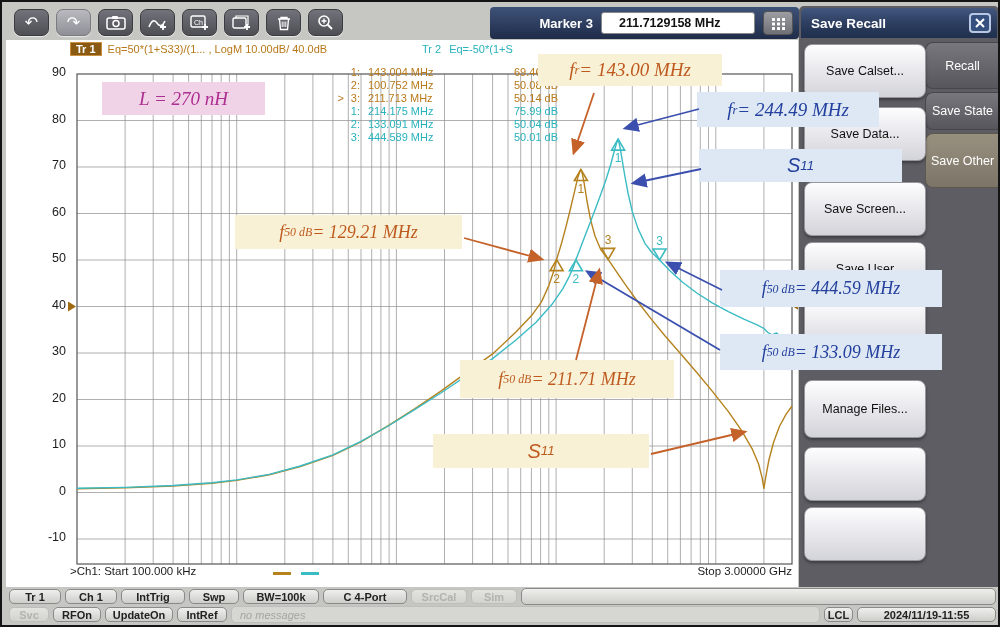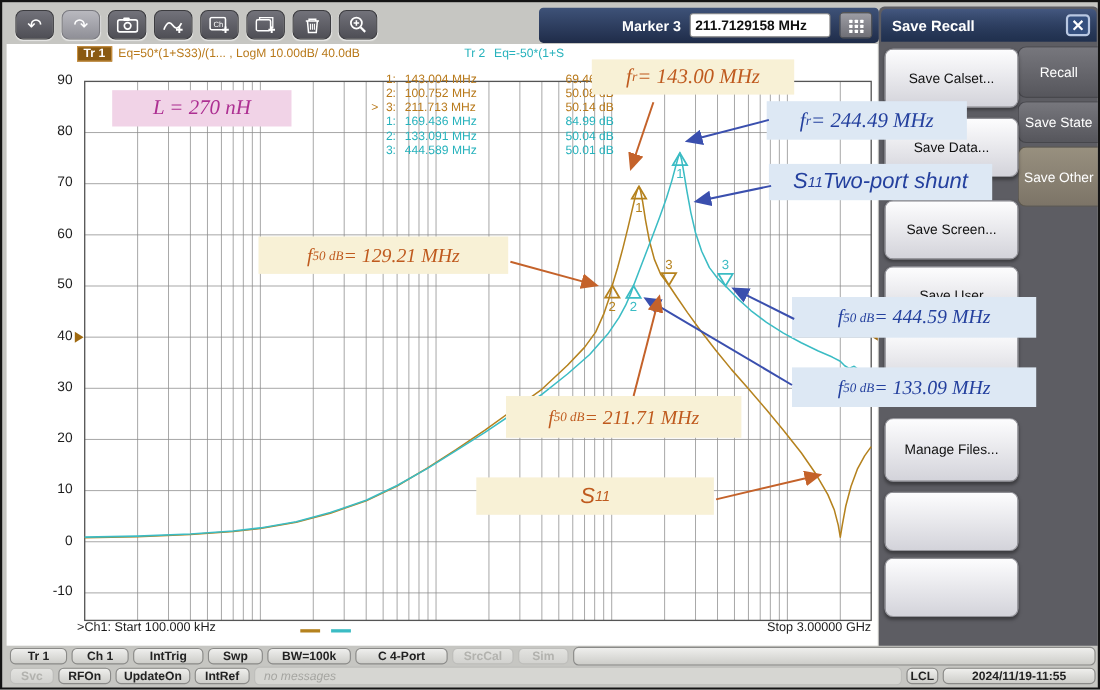--- a/index.html
+++ b/index.html
@@ -7,21 +7,21 @@
   
   .toolbar{position:absolute;left:2px;top:2px;width:794px;height:36px;background:#c6c6c2;}
   .tbtn{position:absolute;top:5px;width:35px;height:27px;border-radius:7px;border:1px solid #3c3c40;
         background:linear-gradient(#72727a,#4e4e55);color:#fff;display:flex;align-items:center;justify-content:center;
         font-family:"DejaVu Sans",sans-serif;font-size:16px;padding:0;box-shadow:0 1px 1px rgba(255,255,255,.6);}
   .tbtn.lit{background:linear-gradient(#b9b9bf,#8f8f97);border-color:#7a7a80;}
   .tbtn svg{display:block}
   .markerbar{position:absolute;left:486px;top:3px;width:309px;height:32px;border-radius:4px;
              background:linear-gradient(#3e5278,#1f2c49);display:flex;align-items:center;justify-content:flex-end;gap:8px;padding-right:6px;box-sizing:border-box;}
   .markerbar .mlabel{color:#fff;font-size:13px;font-weight:bold;}
-  .markerbar input{width:118px;height:20px;border:1px solid #888;border-radius:3px;font:bold 12.5px "Liberation Sans",sans-serif;padding:0 4px;color:#111;background:#fff;}
+  .markerbar input{width:118px;height:20px;border:1px solid #888;border-radius:3px;font:bold 12.5px "Liberation Sans",sans-serif;padding:0 17px;color:#111;background:#fff;}
   .kbtn{width:30px;height:24px;border-radius:4px;border:1px solid #555;background:linear-gradient(#9d9da4,#6f6f76);display:flex;align-items:center;justify-content:center;padding:0;}
   
   .graph{position:absolute;left:4px;top:38px;width:792px;height:547px;background:#fff;}
   .eqline{position:absolute;left:64px;top:3px;height:15px;font-size:11px;white-space:nowrap;}
   .tr1badge{background:#8a5a12;border:1px solid #c89040;color:#fff;font-weight:bold;padding:0 5px;margin-right:6px;}
   .eq1{color:#b8791a;}
   .eq2{position:absolute;left:416px;top:3px;font-size:11px;color:#27b2bc;white-space:nowrap;}
   .eq2 b{margin-right:8px;font-weight:normal;}
   #chart-svg{position:absolute;left:0;top:0;}
   .grid{stroke:#8d8d8d;stroke-width:0.7;}
@@ -242,22 +242,22 @@
         </div>
       <div class="mrow or1">
           <span class="mpre">&gt;</span>
           <span class="midx">3:</span>
           <span class="mfreq">211.713 MHz</span>
           <span class="mval">50.14 dB</span>
         </div>
       <div class="mrow cy1">
           <span class="mpre"></span>
           <span class="midx">1:</span>
-          <span class="mfreq">169.436 MHz</span>
-          <span class="mval">84.99 dB</span>
+          <span class="mfreq">214.175 MHz</span>
+          <span class="mval">75.99 dB</span>
         </div>
       <div class="mrow cy1">
           <span class="mpre"></span>
           <span class="midx">2:</span>
           <span class="mfreq">133.091 MHz</span>
           <span class="mval">50.04 dB</span>
         </div>
       <div class="mrow cy1">
           <span class="mpre"></span>
           <span class="midx">3:</span>
@@ -328,21 +328,20 @@
       <span> = 143.00 MHz</span>
     </div>
   <div class="ann blue" style="left:695px;top:90px;width:182px;height:35px">
       <span>f</span>
       <sub>r</sub>
       <span> = 244.49 MHz</span>
     </div>
   <div class="ann blue sansit" style="left:697px;top:147px;width:203px;height:33px">
       <span>S</span>
       <sub>11</sub>
-      <span> Two-port shunt</span>
     </div>
   <div class="ann yellow" style="left:233px;top:213px;width:227px;height:34px;font-size:18px">
       <span>f</span>
       <sub>50 dB</sub>
       <span> = 129.21 MHz</span>
     </div>
   <div class="ann blue" style="left:718px;top:268px;width:222px;height:37px;font-size:18px">
       <span>f</span>
       <sub>50 dB</sub>
       <span> = 444.59 MHz</span>

